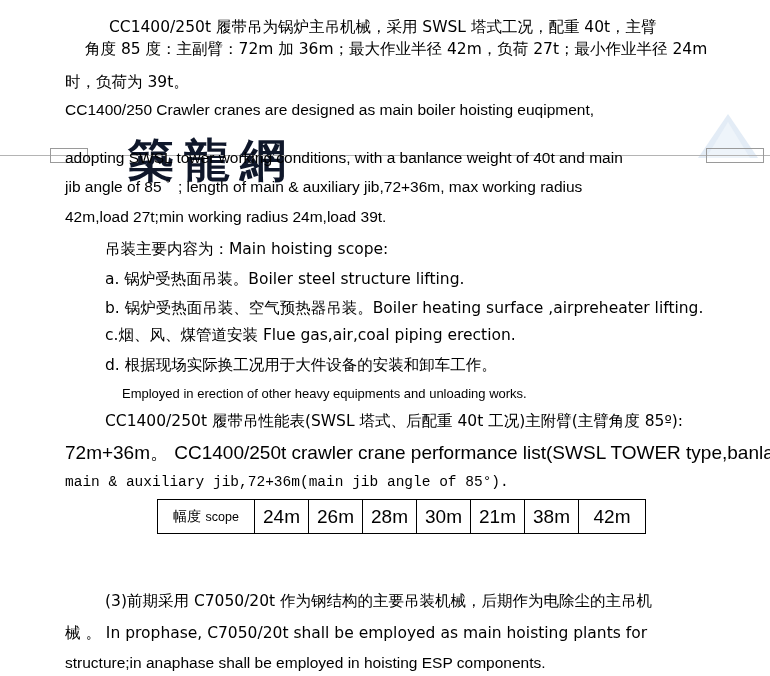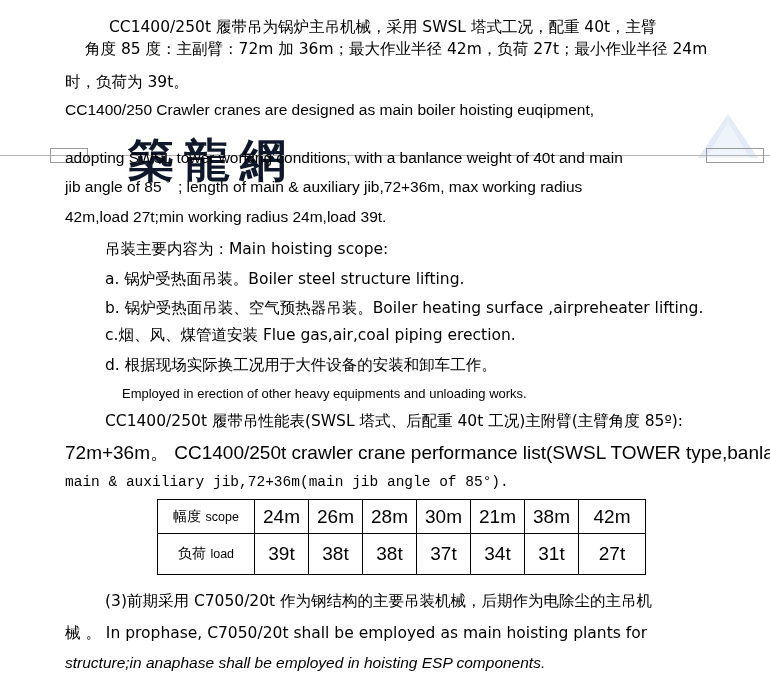--- a/index.html
+++ b/index.html
@@ -169,48 +169,35 @@
   <div class="line cn" style="left:105px; top:412px;">CC1400/250t 履带吊性能表(SWSL 塔式、后配重 40t 工况)主附臂(主臂角度 85º):</div>
   <div class="line" style="left:65px; top:444px; font-size:19px;">
     <span>72m+36m。 CC1400/250t crawler crane performance list(SWSL TOWER type,</span><span class="sp">banlance</span><span> weight 40t),</span>
   </div>
   <div class="line" style="left:65px; top:473px; font-size:14.5px;font-family:Liberation Mono, monospace;">main &amp; auxiliary jib,72+36m(main jib angle of 85°).</div>
 
   <div class="line cn" style="left:105px; top:592px;">(3)前期采用 C7050/20t 作为钢结构的主要吊装机械，后期作为电除尘的主吊机</div>
   <div class="line cn" style="left:65px; top:624px;">
     <span>械 。 In </span><span class="sp">prophase</span><span>, C7050/20t shall be employed as main hoisting plants for</span>
   </div>
-  <div class="line" style="left:65px; top:654px;font-style:italic;">
+  <div class="line" style="left:65px; top:654px;">
     <span>structure;in </span><span class="sp">anaphase</span><span> shall be employed in hoisting ESP components.</span>
   </div>
 
 </div>
 
 <table id="perf-table">
   <tbody>
     <tr class="header-row">
       <td class="label-cell">
         <span>幅度</span>
         <span class="en">scope</span>
       </td>
       <td class="val-cell">24m</td>
       <td class="val-cell">26m</td>
       <td class="val-cell">28m</td>
       <td class="val-cell">30m</td>
       <td class="val-cell">21m</td>
       <td class="val-cell">38m</td>
       <td class="val-cell wide">42m</td>
     </tr>
-    <tr class="data-row">
-      <td class="label-cell">
-        <span>负荷</span>
-        <span class="en">load</span>
-      </td>
-      <td class="val-cell">39t</td>
-      <td class="val-cell">38t</td>
-      <td class="val-cell">38t</td>
-      <td class="val-cell">37t</td>
-      <td class="val-cell">34t</td>
-      <td class="val-cell">31t</td>
-      <td class="val-cell wide">27t</td>
-    </tr>
   </tbody>
 </table>
 
 </body></html>

